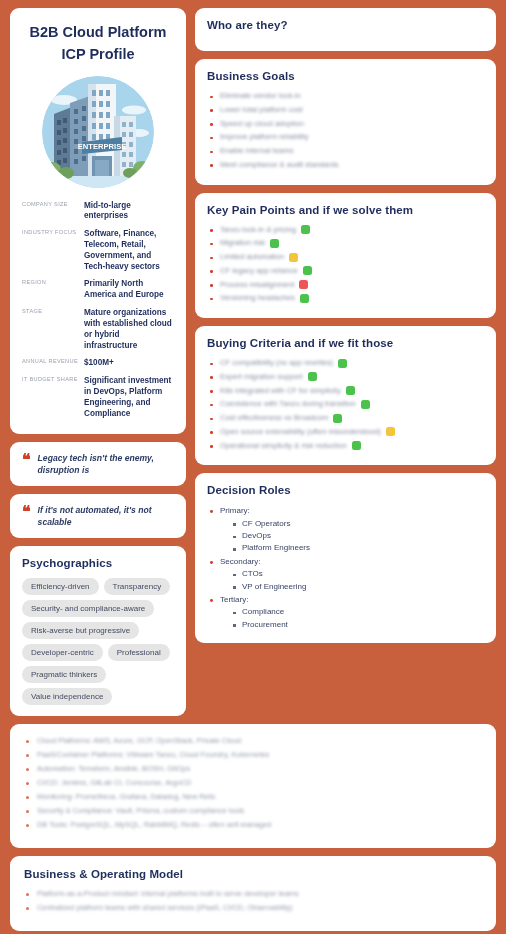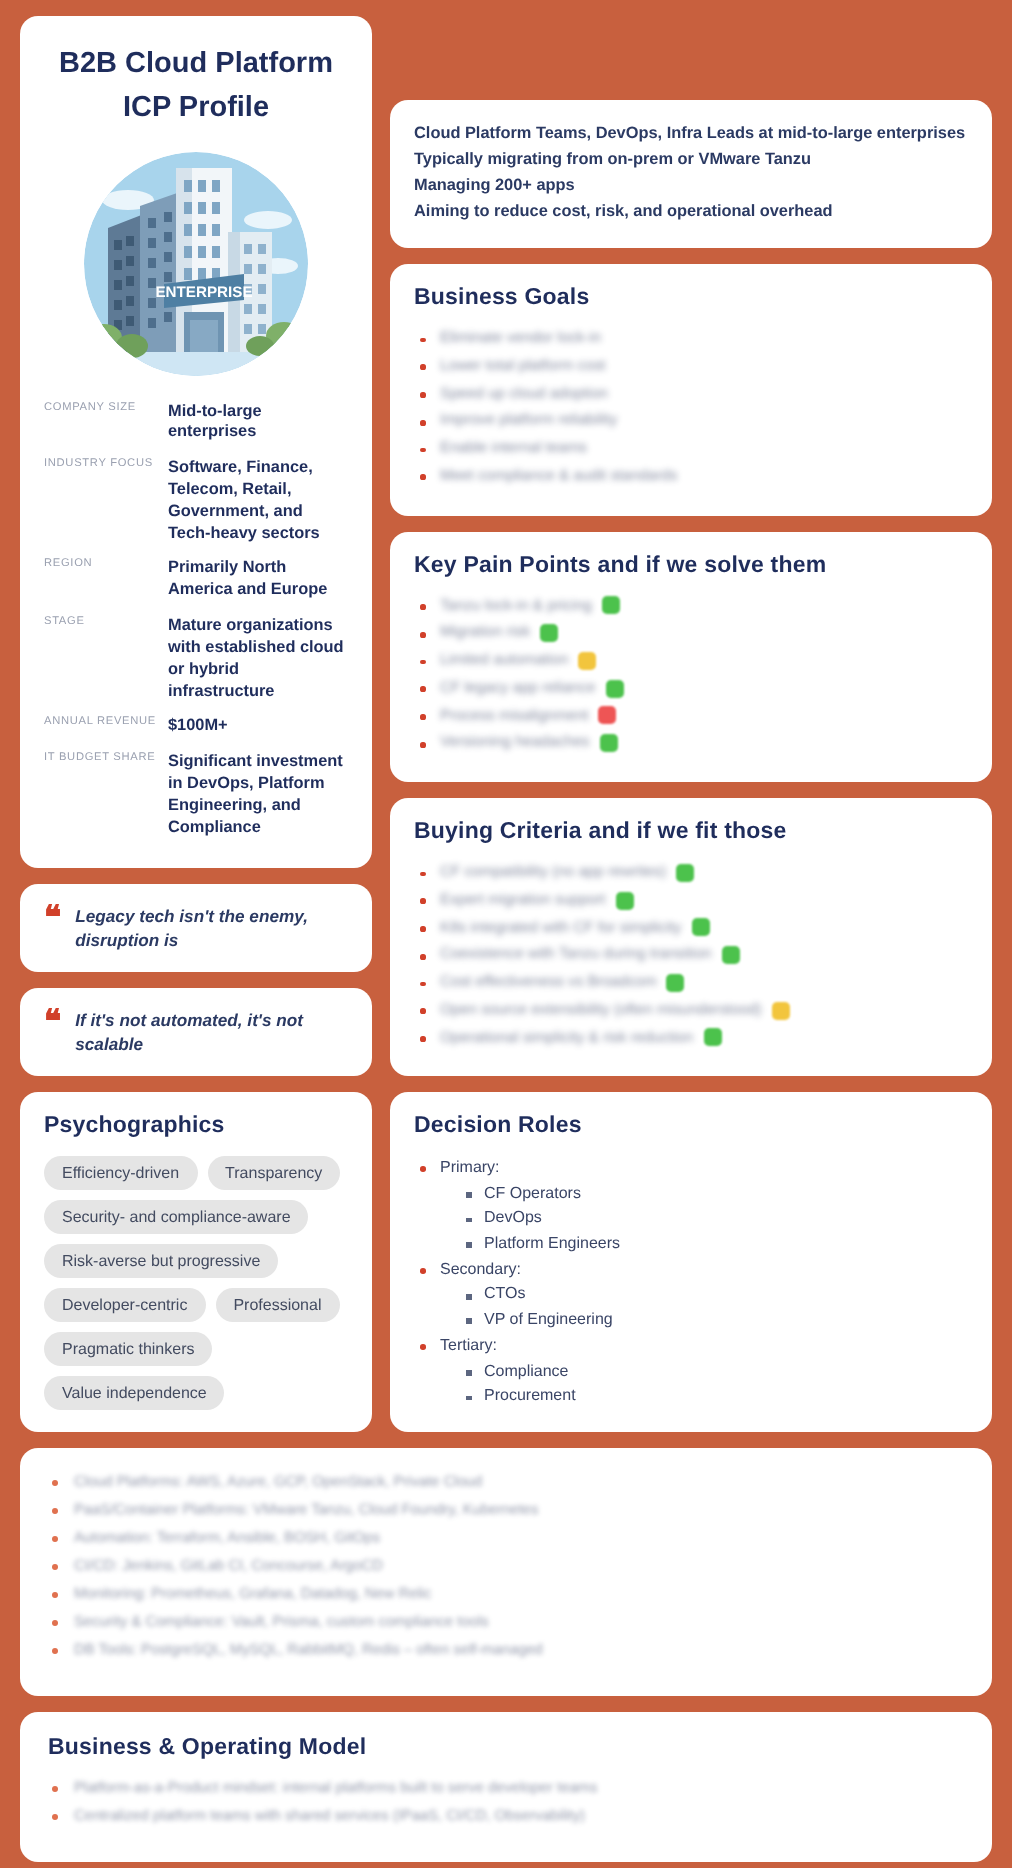--- a/index.html
+++ b/index.html
@@ -11,21 +11,21 @@
   }
   .page {
     position: relative;
     width: 506px; height: 934px;
     background: #C8603E;
     padding: 8px 10px 10px 10px;
     display: flex;
     flex-direction: column;
     gap: 8px;
   }
-  .cols { display: flex; gap: 9px; align-items: flex-end; }
+  .cols { display: flex; gap: 9px; align-items: flex-start; }
   .col-left { width: 176px; display: flex; flex-direction: column; gap: 8px; }
   .col-right { flex: 1; display: flex; flex-direction: column; gap: 8px; }
 
   .card {
     background: #FFFFFF;
     border-radius: 9px;
     padding: 11px 12px;
   }
   .card-title {
     font-size: 11.5px;
@@ -337,26 +337,21 @@
           <span class="tag">Pragmatic thinkers</span>
           <span class="tag">Value independence</span>
         </div>
       </div>
 
     </div>
 
     <div class="col-right">
 
       <div class="card">
-        <div class="plain-lines">
-          <p>Cloud Platform Teams, DevOps, Infra Leads at mid-to-large enterprises</p>
-          <p>Typically migrating from on-prem or VMware Tanzu</p>
-          <p>Managing 200+ apps</p>
-          <p>Aiming to reduce cost, risk, and operational overhead</p>
-        </div>
+        <div class="card-title">Who are they?</div>
       </div>
 
       <div class="card">
         <div class="card-title">Business Goals</div>
         <ul class="blist">
           <li>
               <span class="blur-txt">Eliminate vendor lock-in</span>
             </li>
           <li>
               <span class="blur-txt">Lower total platform cost</span>

